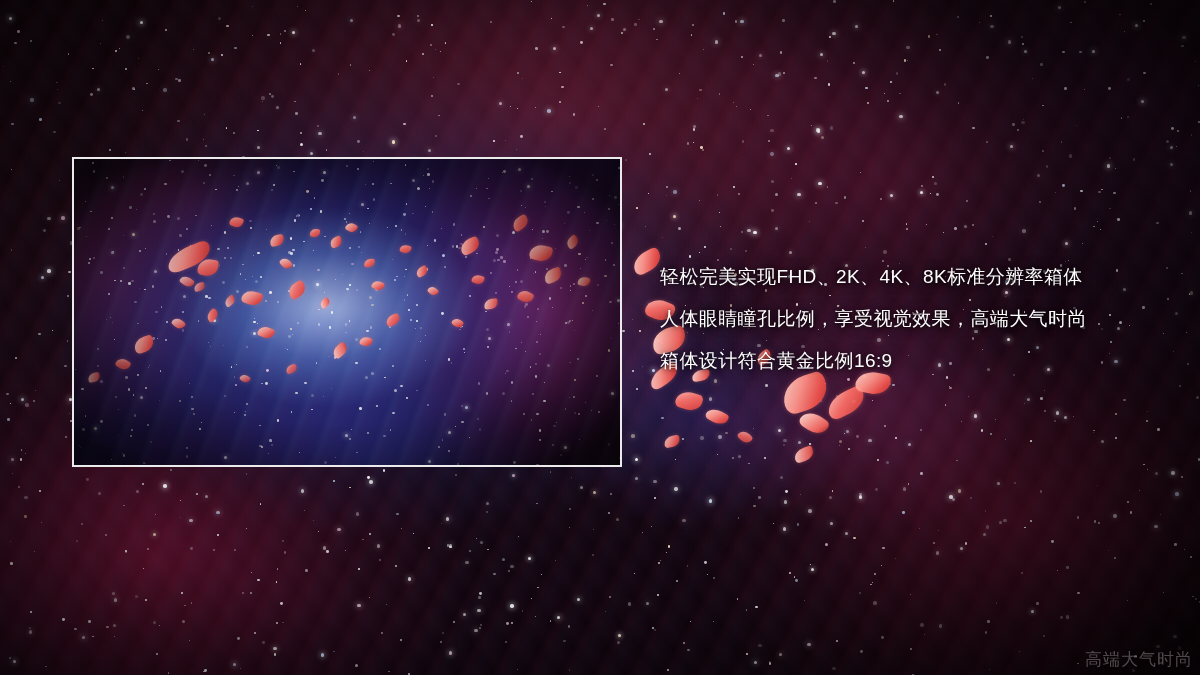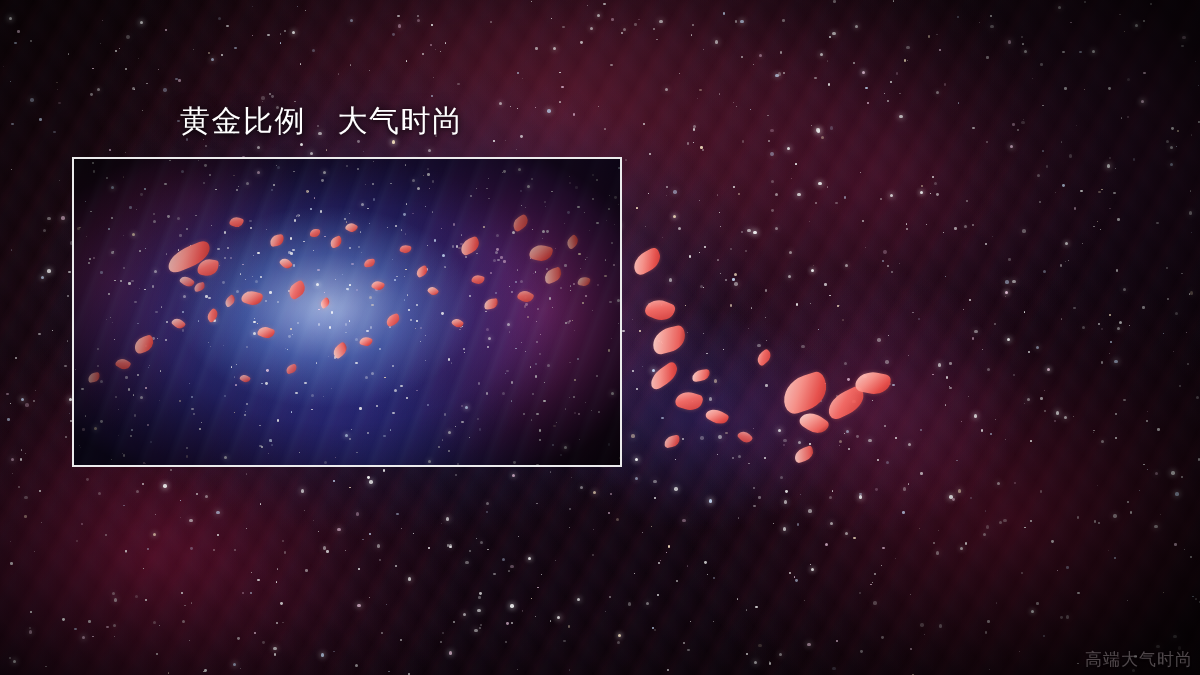--- a/index.html
+++ b/index.html
@@ -1350,21 +1350,20 @@
       <i class="petal" style="left:756px;top:352px;width:16px;height:11px;transform:rotate(-40deg);opacity:0.95;border-radius:62% 18% 58% 22% / 72% 28% 68% 32%;background:linear-gradient(145deg,#ffc3bb 0%,#fa6f68 45%,#d63a37 100%);"></i>
       <i class="petal" style="left:782px;top:376px;width:46px;height:34px;transform:rotate(-18deg);opacity:0.95;border-radius:62% 18% 58% 22% / 72% 28% 68% 32%;background:linear-gradient(125deg,#ffd8d2 0%,#ff978d 40%,#ef544e 72%,#bf2e2c 100%);"></i>
       <i class="petal" style="left:800px;top:414px;width:28px;height:18px;transform:rotate(34deg);opacity:0.95;border-radius:62% 18% 58% 22% / 72% 28% 68% 32%;background:linear-gradient(110deg,#ffe2dd 0%,#ffa79d 35%,#f4645d 75%,#a82523 100%);"></i>
       <i class="petal" style="left:826px;top:392px;width:40px;height:22px;transform:rotate(-26deg);opacity:0.95;border-radius:62% 18% 58% 22% / 72% 28% 68% 32%;background:linear-gradient(145deg,#ffc3bb 0%,#fa6f68 45%,#d63a37 100%);"></i>
       <i class="petal" style="left:856px;top:372px;width:34px;height:22px;transform:rotate(12deg);opacity:0.95;border-radius:62% 18% 58% 22% / 72% 28% 68% 32%;background:linear-gradient(125deg,#ffd8d2 0%,#ff978d 40%,#ef544e 72%,#bf2e2c 100%);"></i>
       <i class="petal" style="left:794px;top:448px;width:20px;height:13px;transform:rotate(-20deg);opacity:0.9;border-radius:62% 18% 58% 22% / 72% 28% 68% 32%;background:linear-gradient(110deg,#ffe2dd 0%,#ffa79d 35%,#f4645d 75%,#a82523 100%);"></i>
       <i class="petal" style="left:738px;top:432px;width:14px;height:10px;transform:rotate(44deg);opacity:0.85;border-radius:62% 18% 58% 22% / 72% 28% 68% 32%;background:linear-gradient(145deg,#ffc3bb 0%,#fa6f68 45%,#d63a37 100%);"></i>
       <i class="petal" style="left:664px;top:436px;width:16px;height:11px;transform:rotate(-12deg);opacity:0.88;border-radius:62% 18% 58% 22% / 72% 28% 68% 32%;background:linear-gradient(125deg,#ffd8d2 0%,#ff978d 40%,#ef544e 72%,#bf2e2c 100%);"></i>
     </div>
 
-  <div id="title">黄金比例　大气时尚</div>
 
   <div id="screen-frame">
     <div id="screen-inner">
       <div id="screen-neb"></div>
       <div id="screen-wisp"></div>
       <div id="screen-stars">
           <i class="star" style="left:78.4px;top:178.3px;width:2.9px;height:2.9px;opacity:0.41;background:#ffffff;"></i>
           <i class="star" style="left:316.4px;top:23.5px;width:1.8px;height:1.8px;opacity:0.58;background:#ffffff;"></i>
           <i class="star" style="left:472.2px;top:108.8px;width:2.1px;height:2.1px;opacity:0.42;background:#ffffff;"></i>
           <i class="star" style="left:342.2px;top:161.4px;width:1.6px;height:1.6px;opacity:0.88;background:#ffffff;"></i>
@@ -1920,16 +1919,21 @@
           <i class="petal" style="left:444px;top:132px;width:15px;height:11px;transform:rotate(28deg);opacity:0.95;border-radius:62% 18% 58% 22% / 72% 28% 68% 32%;background:linear-gradient(145deg,#ffc3bb 0%,#fa6f68 45%,#d63a37 100%);"></i>
           <i class="petal" style="left:492px;top:78px;width:13px;height:10px;transform:rotate(-42deg);opacity:0.95;border-radius:62% 18% 58% 22% / 72% 28% 68% 32%;background:linear-gradient(125deg,#ffd8d2 0%,#ff978d 40%,#ef544e 72%,#bf2e2c 100%);"></i>
           <i class="petal" style="left:504px;top:118px;width:12px;height:9px;transform:rotate(12deg);opacity:0.95;border-radius:62% 18% 58% 22% / 72% 28% 68% 32%;background:linear-gradient(110deg,#ffe2dd 0%,#ffa79d 35%,#f4645d 75%,#a82523 100%);"></i>
           <i class="petal" style="left:212px;top:206px;width:11px;height:8px;transform:rotate(-18deg);opacity:0.85;border-radius:62% 18% 58% 22% / 72% 28% 68% 32%;background:linear-gradient(145deg,#ffc3bb 0%,#fa6f68 45%,#d63a37 100%);"></i>
           <i class="petal" style="left:166px;top:216px;width:10px;height:7px;transform:rotate(32deg);opacity:0.82;border-radius:62% 18% 58% 22% / 72% 28% 68% 32%;background:linear-gradient(125deg,#ffd8d2 0%,#ff978d 40%,#ef544e 72%,#bf2e2c 100%);"></i>
         </div>
       <div id="screen-vig"></div>
     </div>
   </div>
 
+  <div id="body-text">
+    <div class="body-line">轻松完美实现FHD、2K、4K、8K标准分辨率箱体</div>
+    <div class="body-line">人体眼睛瞳孔比例，享受视觉效果，高端大气时尚</div>
+    <div class="body-line">箱体设计符合黄金比例16:9</div>
+  </div>
 
   <div id="watermark">高端大气时尚</div>
 
 </div>
 
 </body></html>

